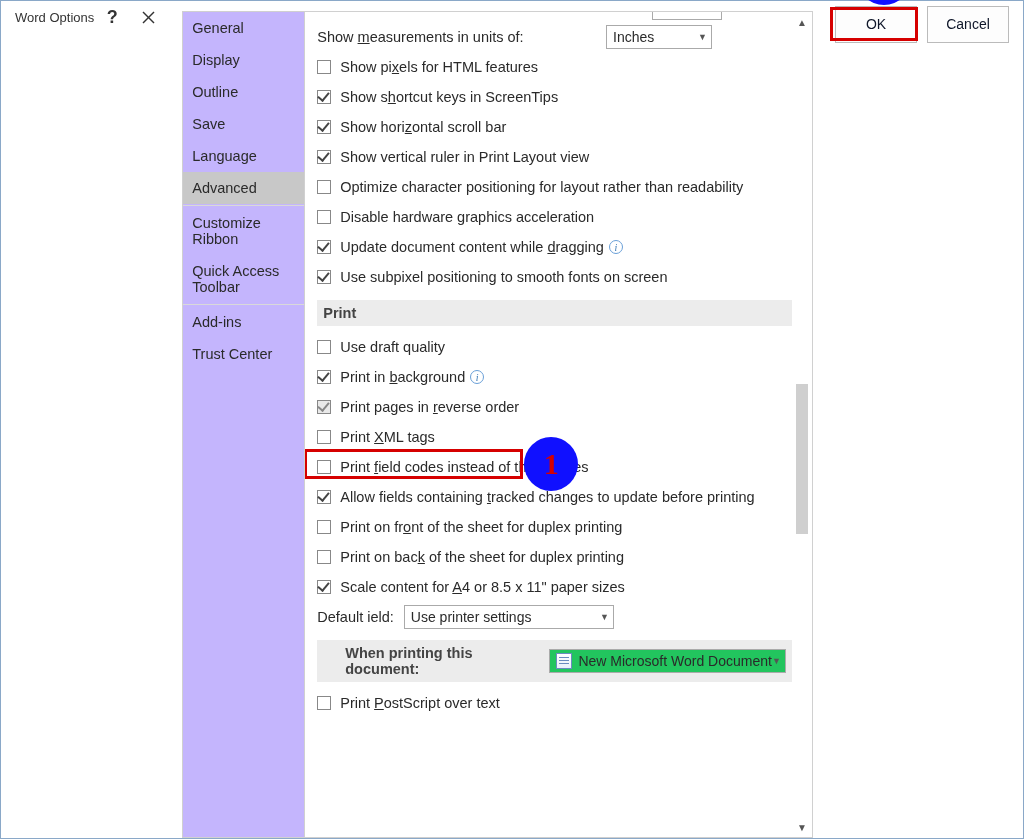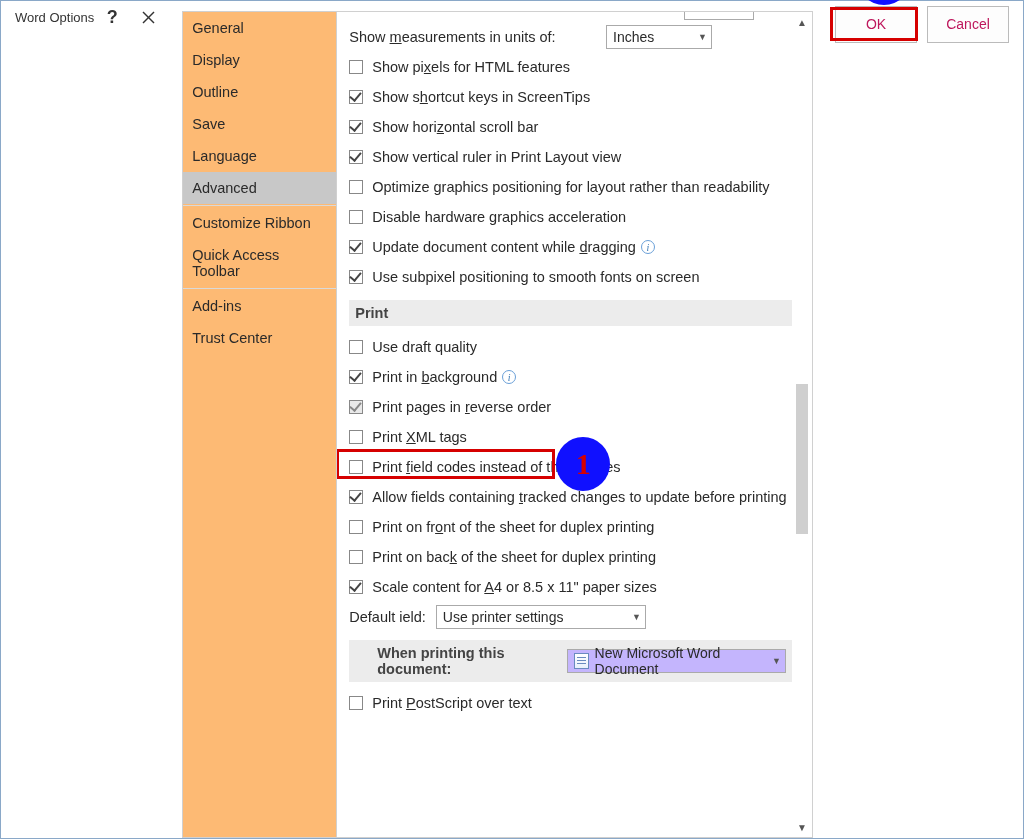--- a/index.html
+++ b/index.html
@@ -8,21 +8,21 @@
 .window { width: 1024px; height: 839px; border: 1px solid #8aa8c8; display: flex; flex-direction: row; background: #fff; }
 
 .titlebar { height: 33px; display: flex; align-items: center; padding: 0 8px 0 14px; font-size: 13px; color: #333; }
 .titlebar .title { flex: 1; }
 .titlebar .btn { width: 36px; height: 33px; display: flex; align-items: center; justify-content: center; cursor: default; }
 .titlebar .help { font-size: 18px; font-weight: bold; color: #333; }
 .titlebar .close svg { stroke: #333; }
 
 .body { flex: 1; display: flex; padding: 10px 8px 0 8px; overflow: hidden; }
 
-.sidebar { width: 155px; border: 1px solid #d0d0d0; background: #fdba74; }
+.sidebar { width: 123px; border: 1px solid #d0d0d0; background: #c4b5fd; }
 .sidebar .item { padding: 8px 8px 8px 9px; font-size: 14.5px; color: #2a2a2a; cursor: default; }
 .sidebar .sep { border-top: 1px solid #d9d9d9; margin: 1px 0; }
 .sidebar .item.selected { background: #c8c8c8; }
 
 .content { flex: 1; position: relative; border: 1px solid #d0d0d0; border-left: none; padding: 0 20px 0 12px; overflow: hidden; }
 .scroll-track { position: absolute; right: 2px; top: 2px; bottom: 2px; width: 16px; }
 .scroll-up, .scroll-down { width:16px; height:16px; display:flex; align-items:center; justify-content:center; font-size:10px; color:#555; }
 .scroll-up { position:absolute; top:0; }
 .scroll-down { position:absolute; bottom:0; }
 .scroll-thumb { position:absolute; left:2px; right:2px; background:#cfcfcf; }
@@ -44,21 +44,21 @@
 
 .textin { height: 24px; border: 1px solid #aaa; background:#fff; padding:0 6px; font-size:14px; display:inline-flex; align-items:center; }
 
 .section-head { background:#ececec; font-weight:600; font-size:14.5px; color:#444; padding: 5px 6px; margin: 8px 0 6px 0; display:flex; align-items:center; }
 
 .red-box { position: absolute; border: 3px solid #d60000; pointer-events:none; }
 .blue-badge { position: absolute; width:54px; height:54px; border-radius:50%; background:#1010ff; display:flex; align-items:center; justify-content:center; pointer-events:none; }
 .blue-badge span { color:#d60000; font-weight:900; font-size:30px; font-family: Georgia, serif; }
 
 .footer { height: 46px; display:flex; align-items:center; justify-content:flex-end; padding: 0 14px; gap: 10px; }
-.btn-ok, .btn-cancel { width: 82px; height: 37px; border:1px solid #bbb; background:#fdfdfd; font-size:14px; color:#be185d; display:flex; align-items:center; justify-content:center; cursor:default; }
+.btn-ok, .btn-cancel { width: 82px; height: 37px; border:1px solid #bbb; background:#fdfdfd; font-size:14px; color:#0f172a; display:flex; align-items:center; justify-content:center; cursor:default; }
 
 .doc-icon { width:16px; height:16px; border:1px solid #6a8bbf; background:linear-gradient(#fff,#e8f0fb); margin-right:6px; display:inline-block; position:relative; }
 .doc-icon::after { content:""; position:absolute; left:2px; right:2px; top:3px; height:1px; background:#6a8bbf; box-shadow:0 3px 0 #6a8bbf, 0 6px 0 #6a8bbf; }
 
 u.mn { text-decoration: underline; text-decoration-thickness:1px; }
 </style>
 </head>
 <body>
 
 <div class="window">
@@ -120,21 +120,21 @@
       <div class="cb-row">
           <span class="cb checked"></span>
           <span><span>Show hori</span><u class="mn">z</u><span>ontal scroll bar</span></span>
         </div>
       <div class="cb-row">
           <span class="cb checked"></span>
           <span>Show vertical ruler in Print Layout view</span>
         </div>
       <div class="cb-row">
           <span class="cb"></span>
-          <span>Optimize graphics positioning for layout rather than readability</span>
+          <span>Optimize character positioning for layout rather than readability</span>
         </div>
       <div class="cb-row">
           <span class="cb"></span>
           <span>Disable hardware graphics acceleration</span>
         </div>
       <div class="cb-row">
           <span class="cb checked"></span>
           <span><span>Update document content while </span><u class="mn">d</u><span>ragging</span></span>
           <span class="info-icon">i</span>
         </div>
@@ -186,21 +186,21 @@
       <div class="row">
         <span class="label">Default ield:</span>
         <div class="combo" style="width:210px; margin-left:10px;">
             <span>Use printer settings</span>
             <span class="arrow">▼</span>
           </div>
       </div>
 
       <div class="section-head" style="display:flex;padding-left:28px;">
         <span>When printing this document:</span>
-        <div class="combo" style="margin-left:12px; width:252px; background:#c4b5fd; font-weight:normal;">
+        <div class="combo" style="margin-left:12px; width:252px; background:#22c55e; font-weight:normal;">
           <span class="doc-icon"></span>
           <span>New Microsoft Word Document</span>
           <span class="arrow">▼</span>
         </div>
       </div>
 
       <div class="cb-row">
           <span class="cb"></span>
           <span><span>Print </span><u class="mn">P</u><span>ostScript over text</span></span>
         </div>

